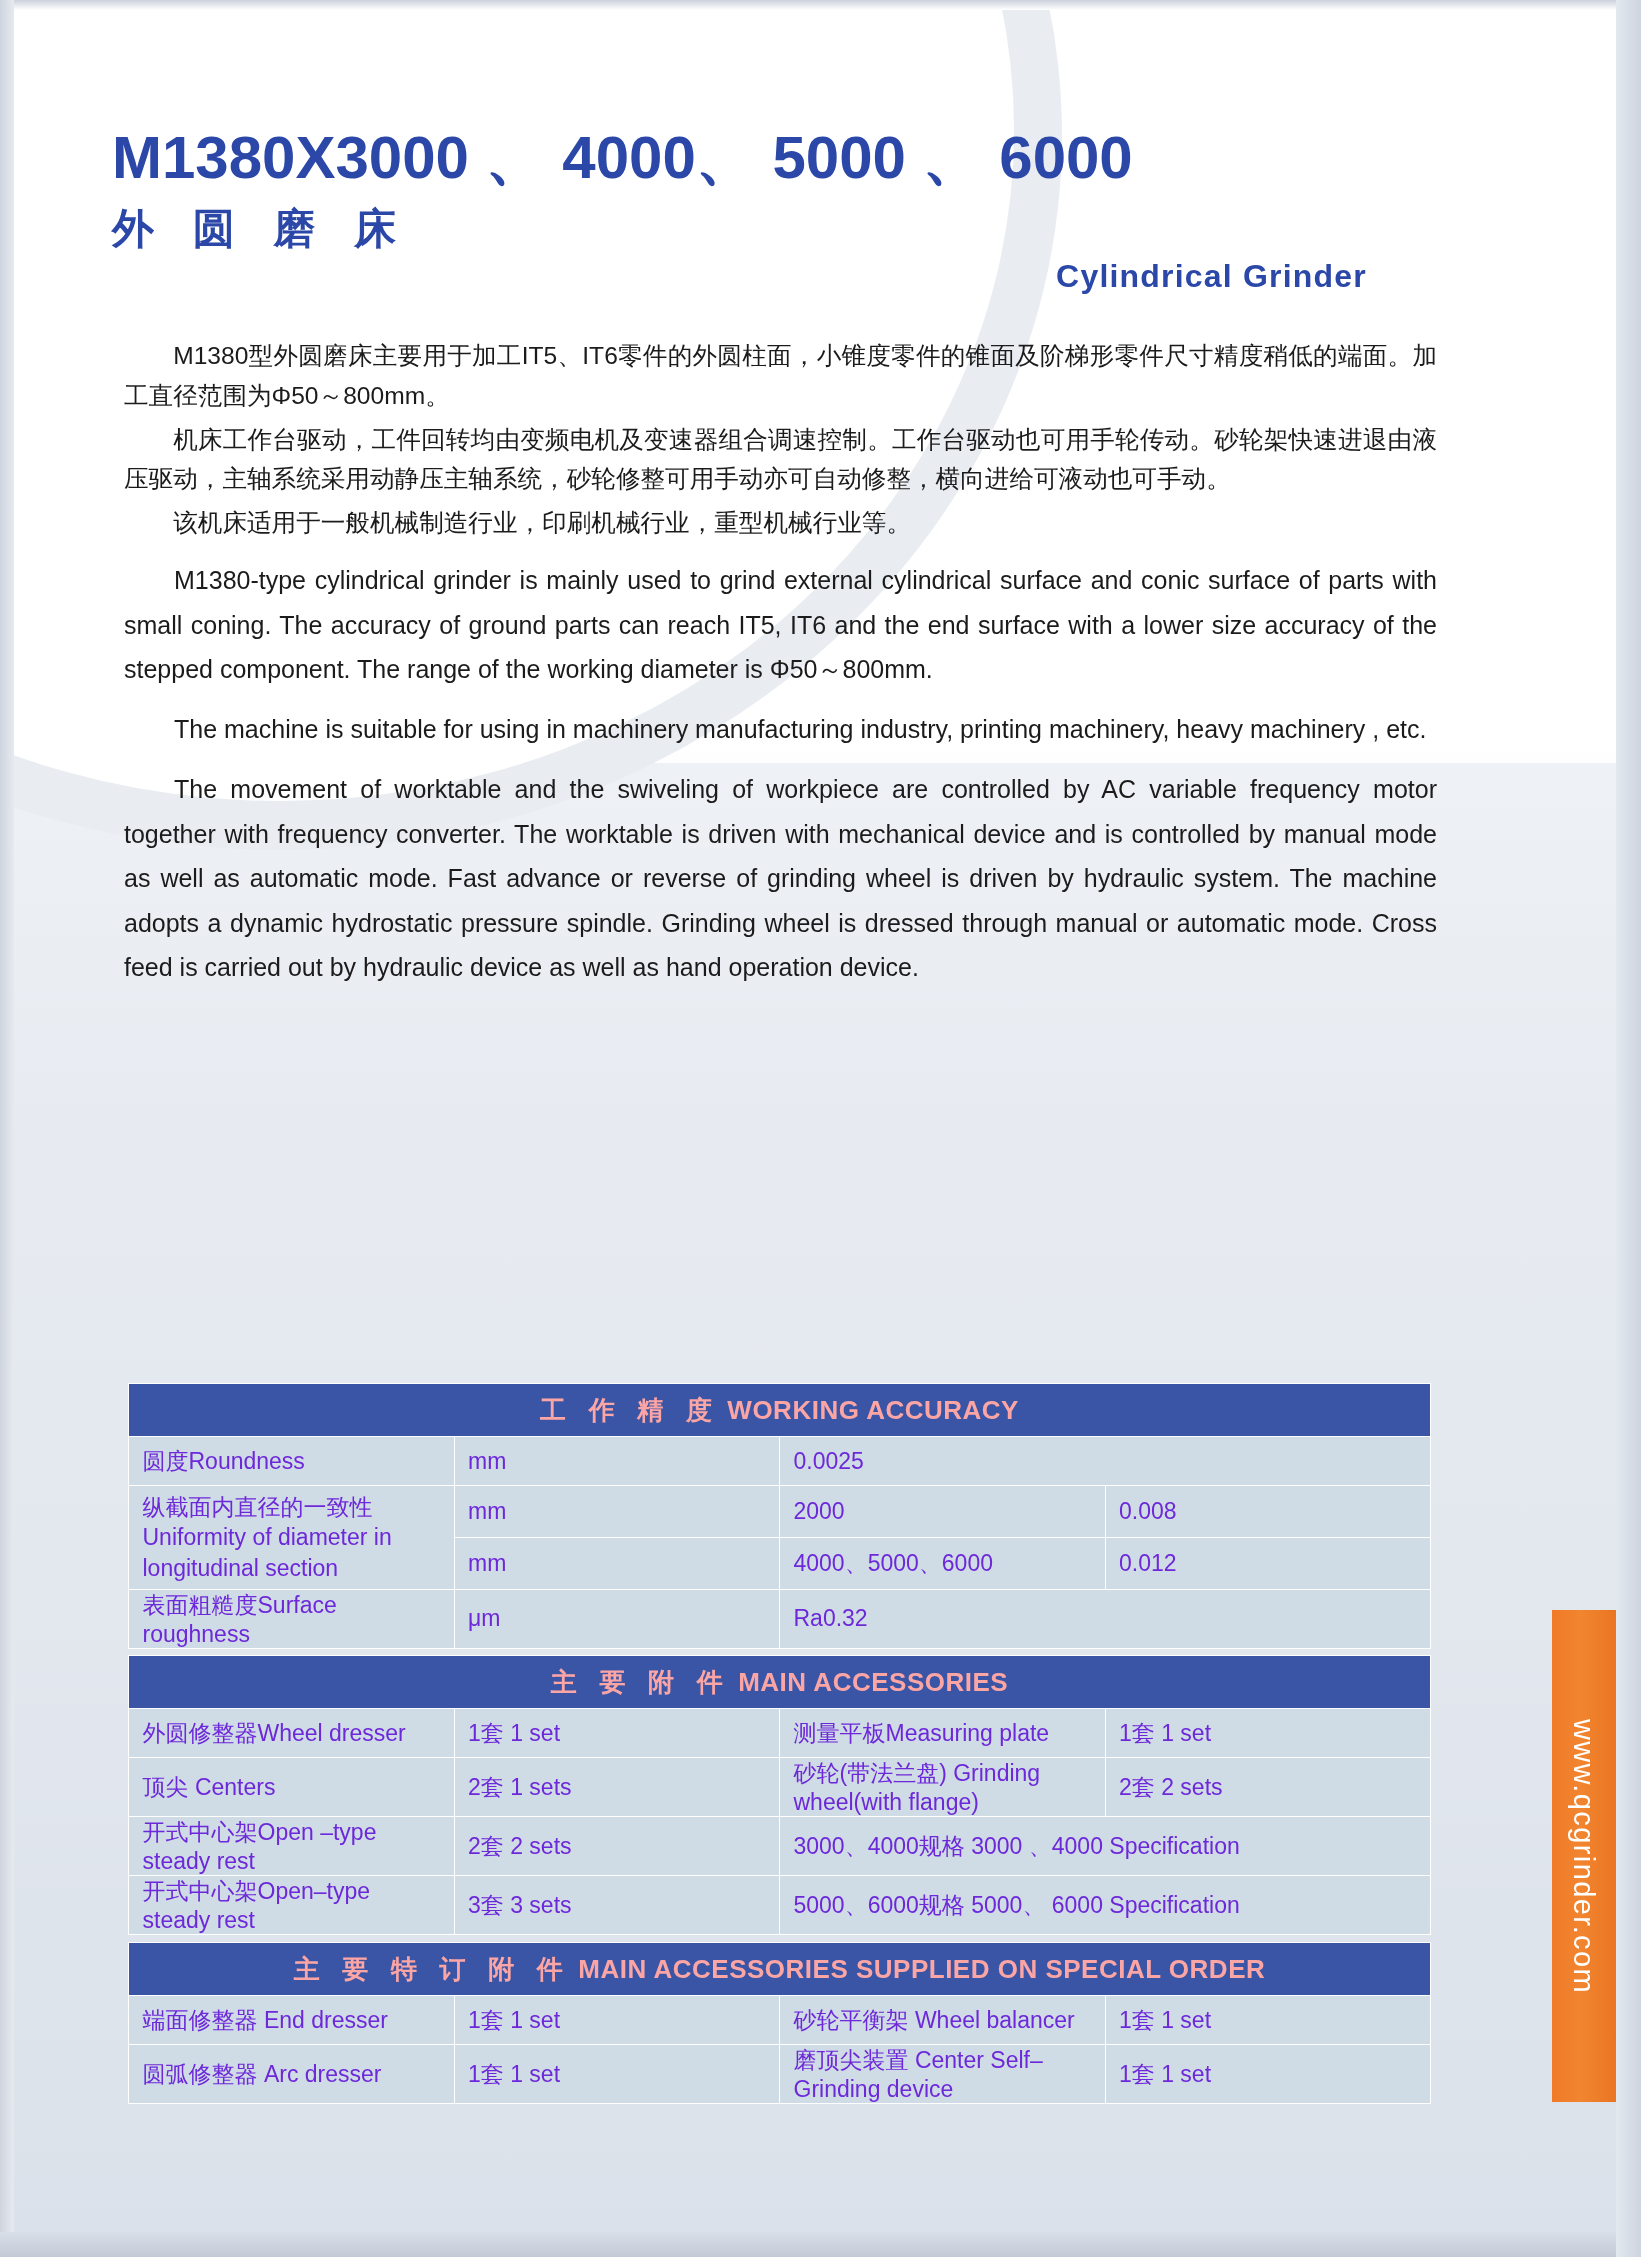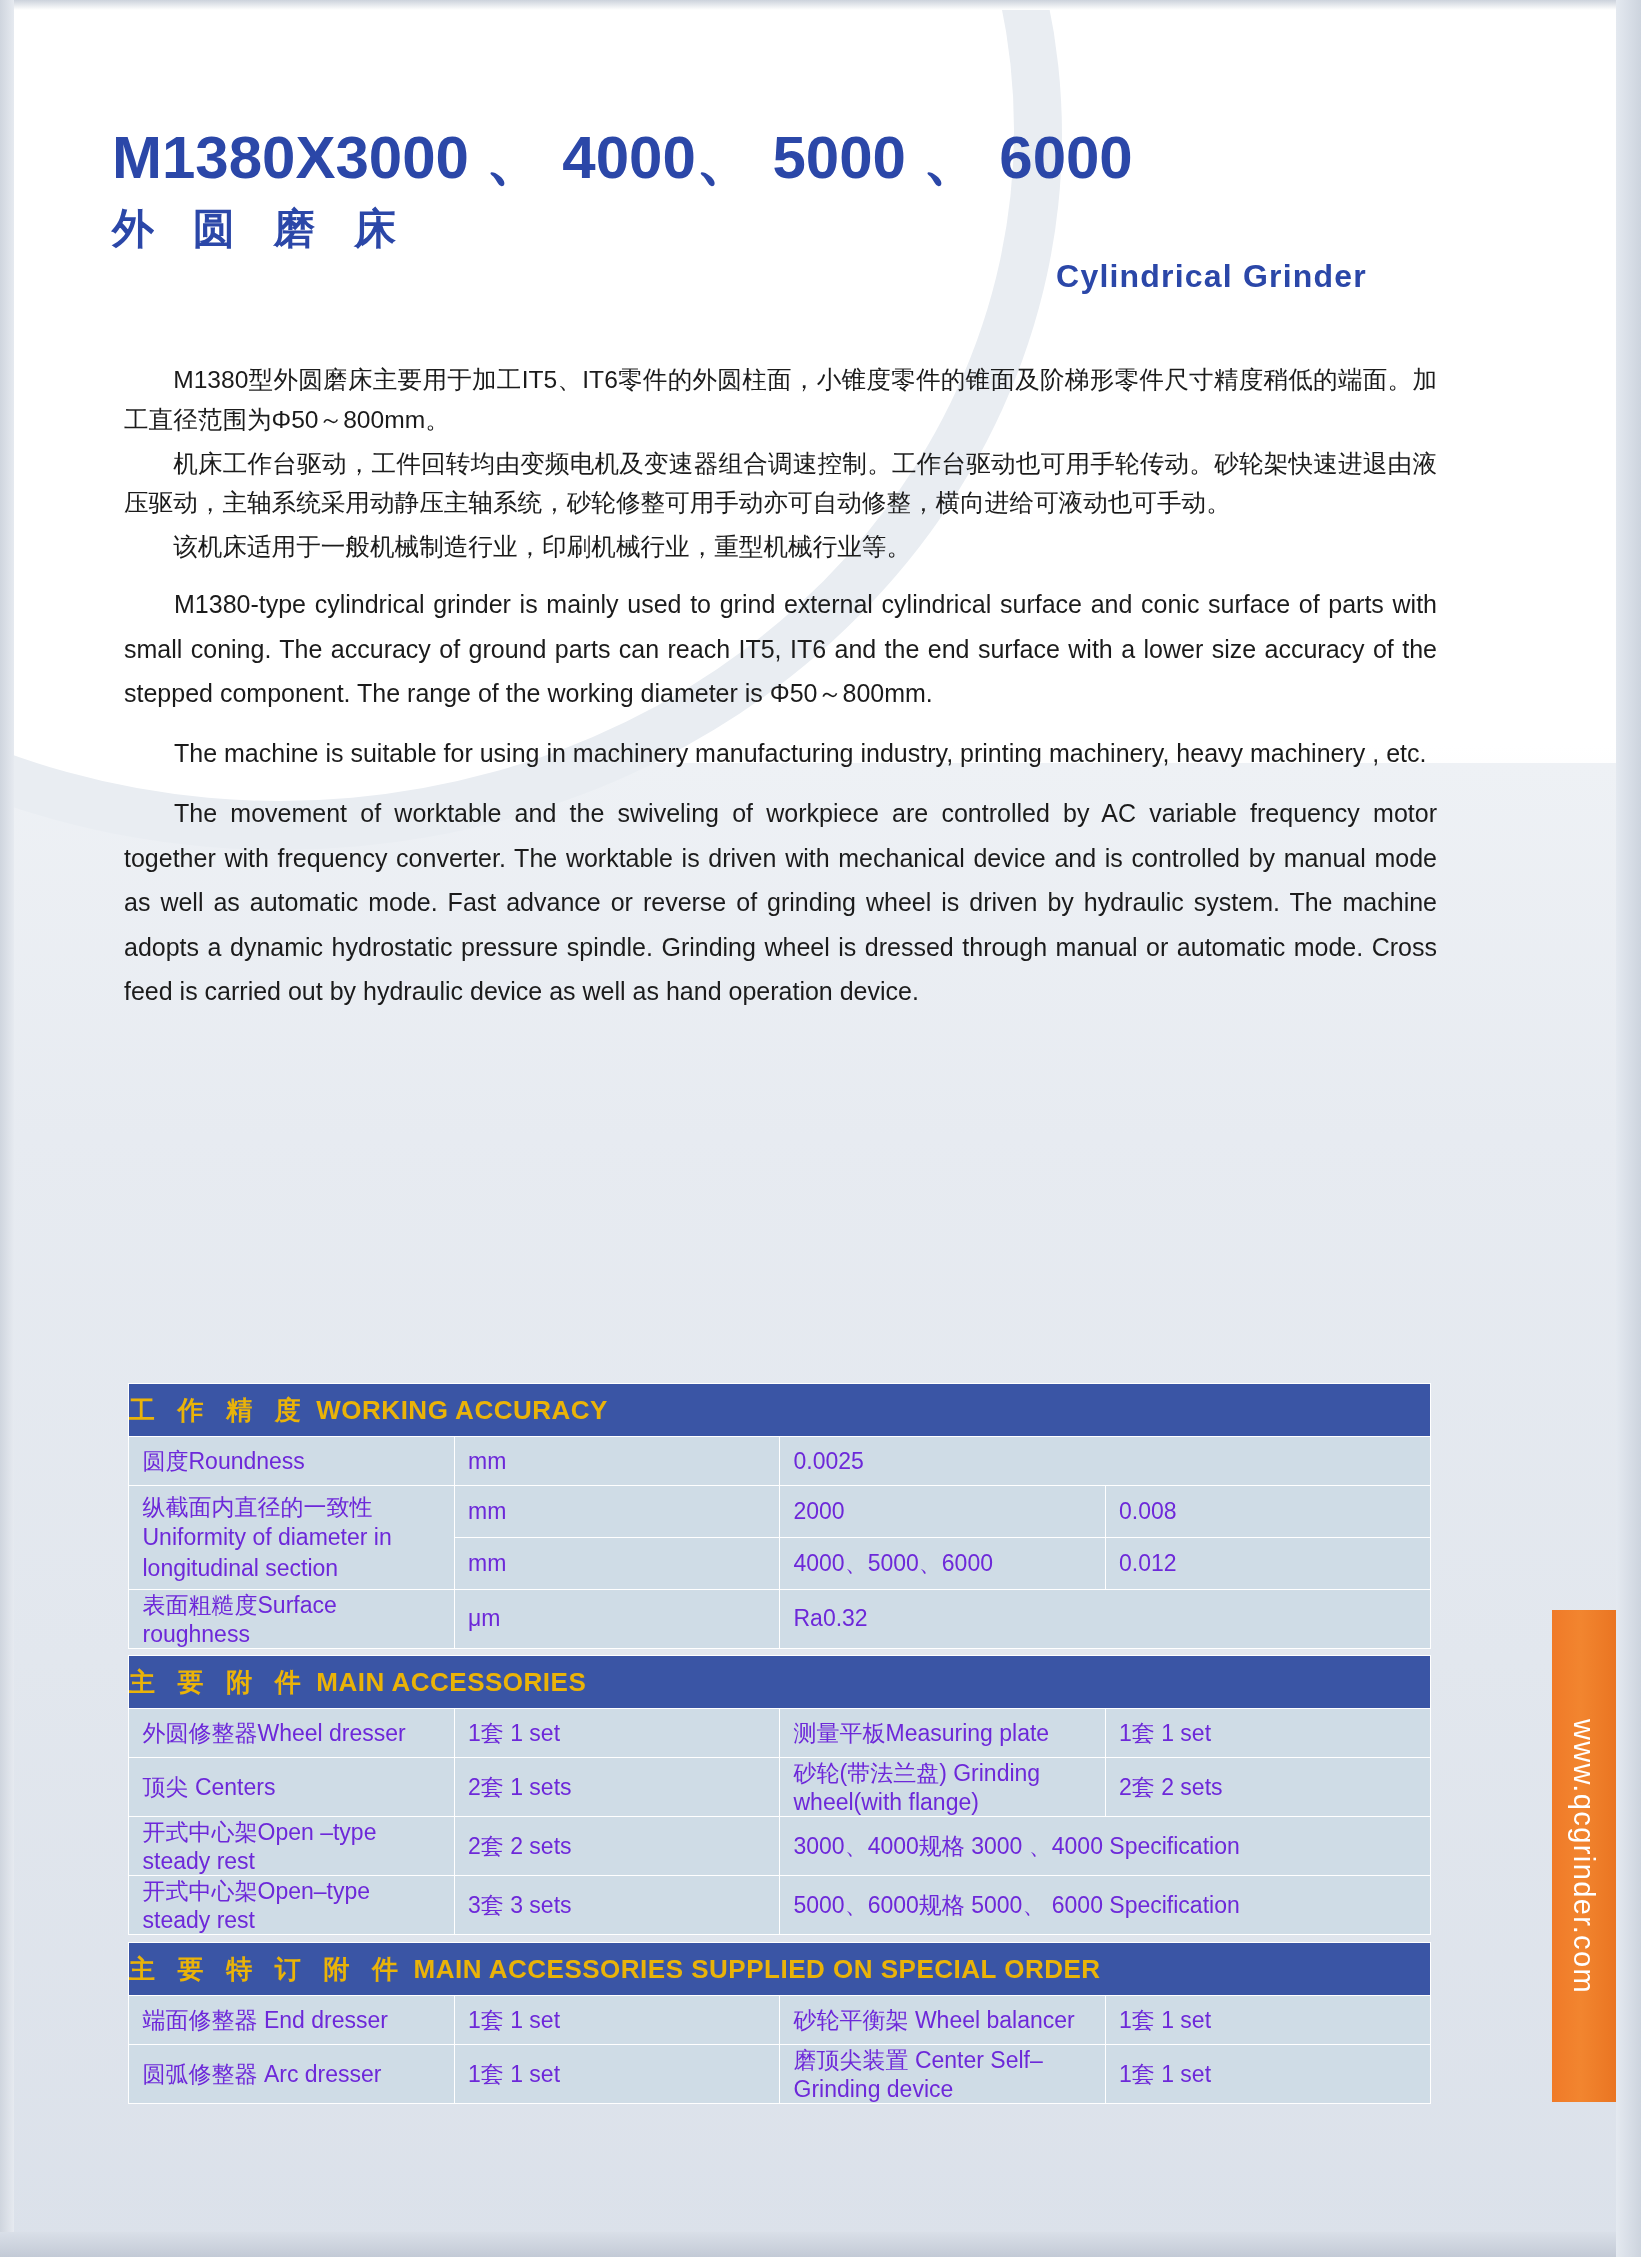--- a/index.html
+++ b/index.html
@@ -129,21 +129,21 @@
     font-size: 32px;
     font-weight: bold;
     letter-spacing: 1.2px;
     margin-top: 1.9px;
   }
 
   
   .body-copy {
     position: absolute;
     left: 124px;
-    top: 360px;
+    top: 336px;
     width: 1313px;
     color: #1b1b1b;
   }
   p.cn {
     margin: 0 0 3.9px 0;
     font-size: 24.6px;
     line-height: 1.62;
     text-align: justify;
     text-justify: inter-ideograph;
     text-indent: 2em;
@@ -169,23 +169,24 @@
     border-collapse: collapse;
     width: 100%;
     table-layout: fixed;
   }
   table.spec td, table.spec th {
     border: 1px solid #ffffff;
     padding: 0;
   }
   .band {
     background: #3a55a5;
-    color: #eab308;
+    color: #fca5a5;
     font-size: 26px;
     font-weight: bold;
+    text-align: center;
     height: 52px;
     letter-spacing: 0.5px;
   }
   .band .cn-sp {
     letter-spacing: 7.7px;
   }
   .cell {
     background: #cfdce6;
     color: #6d28d9;
     font-size: 23px;

